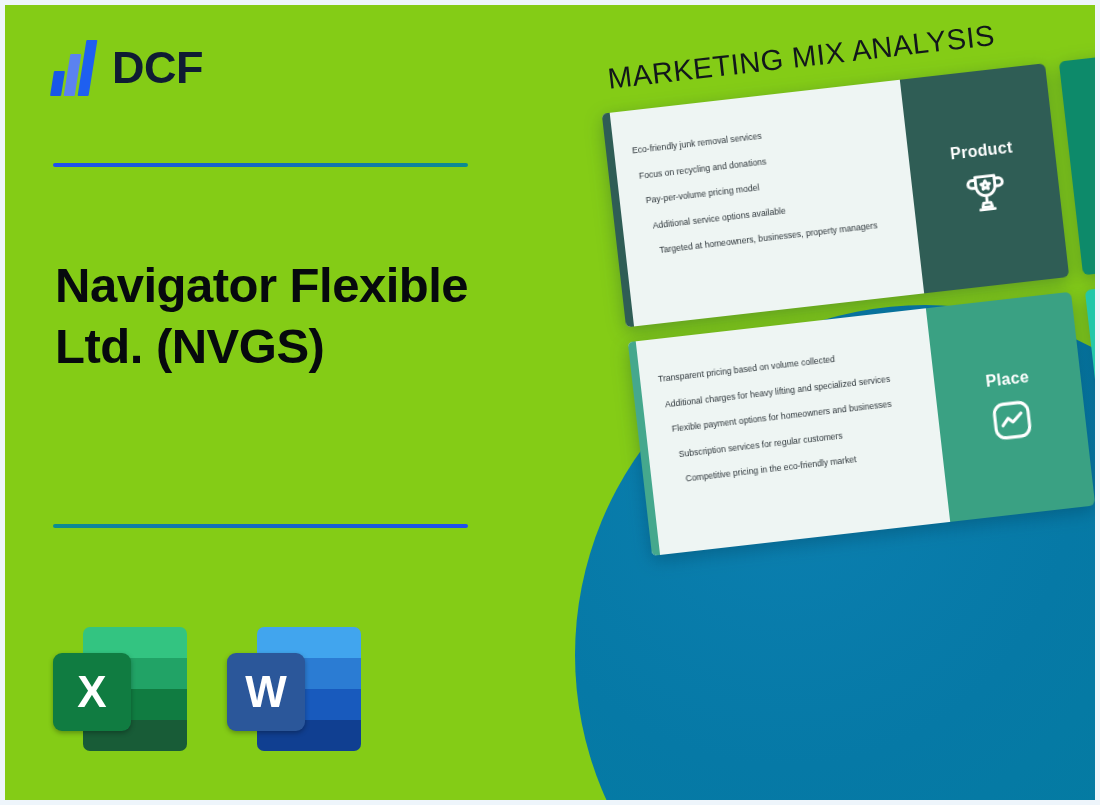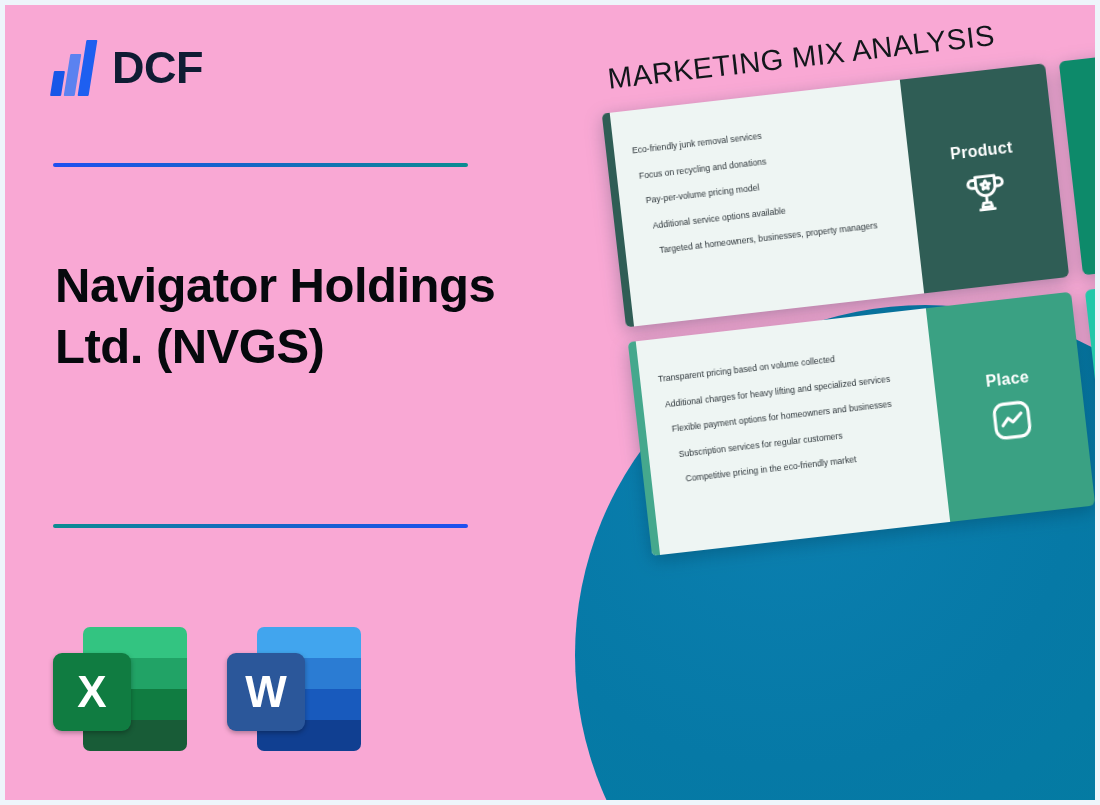--- a/index.html
+++ b/index.html
@@ -5,21 +5,21 @@
 <style>
   * { margin:0; padding:0; box-sizing:border-box; }
   html,body{
     width:1100px; height:805px;
     font-family:"Liberation Sans", sans-serif;
     overflow:hidden;
   }
   #page{
     position:relative;
     width:1100px; height:805px;
-    background:#f9a8d4;
+    background:#84cc16;
     border:5px solid #eef5fb;
     overflow:hidden;
   }
 
   
   #left-panel{
     position:absolute;
     left:0; top:0;
     width:560px; height:805px;
     z-index:6;
@@ -240,21 +240,21 @@
       <div id="logo-mark">
         <span class="bar b1"></span>
         <span class="bar b2"></span>
         <span class="bar b3"></span>
       </div>
       <div id="logo-text">DCF</div>
     </div>
 
     <div class="divider" id="divider-top"></div>
 
-    <h1 id="page-title">Navigator Holdings Ltd. (NVGS)</h1>
+    <h1 id="page-title">Navigator Flexible Ltd. (NVGS)</h1>
 
     <div class="divider" id="divider-bottom"></div>
 
     <div id="office-icons">
 
       <div class="office-icon excel">
         <div class="sheet">
           <div class="row r1"></div>
             <div class="row r2"></div>
           <div class="row r3"></div>

